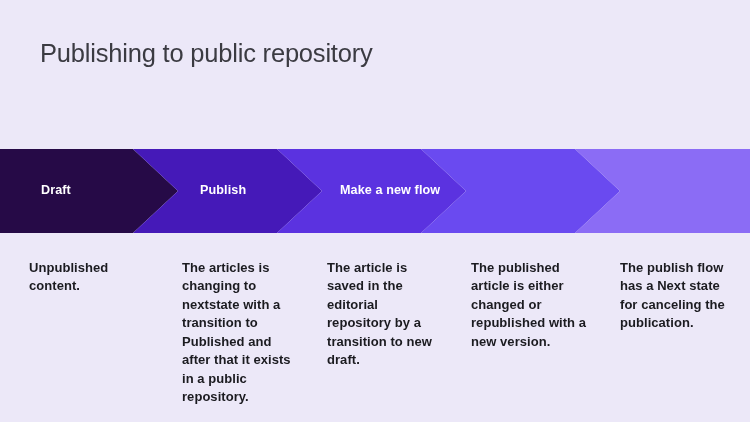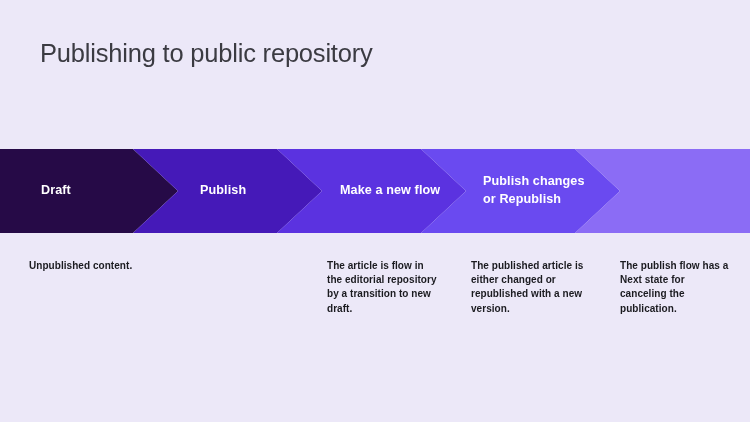--- a/index.html
+++ b/index.html
@@ -83,21 +83,21 @@
   .desc-row {
     position: absolute;
     left: 0;
     top: 259px;
     width: 750px;
     height: 160px;
   }
   .desc {
     position: absolute;
     top: 0;
-    font-size: 10px;
+    font-size: 13px;
     font-weight: bold;
     line-height: 1.42;
     color: #1b1b20;
     letter-spacing: 0.05px;
   }
   .desc.d0 { left: 29px;  width: 118px; }
   .desc.d1 { left: 182px; width: 110px; }
   .desc.d2 { left: 327px; width: 110px; }
   .desc.d3 { left: 471px; width: 120px; }
   .desc.d4 { left: 620px; width: 112px; }
@@ -116,23 +116,23 @@
       <polygon points="277,0 421,0 466,42 421,84 277,84 322,42" fill="#5b32e0"></polygon>
       <polygon points="421,0 575,0 620,42 575,84 421,84 466,42" fill="#6a4af0"></polygon>
       <polygon points="575,0 750,0 750,84 575,84 620,42" fill="#8b6cf5"></polygon>
     </svg>
   </div>
 
   <div class="chev-labels">
     <div class="chev-label c0">Draft</div>
     <div class="chev-label c1">Publish</div>
     <div class="chev-label c2">Make a new flow</div>
-    <div class="chev-label c3">Publish changes or Republish</div>
   </div>
 
   <div class="desc-row">
     <div class="desc d0">Unpublished content.</div>
-    <div class="desc d2">The article is flow in the editorial repository by a transition to new draft.</div>
+    <div class="desc d1">The articles is changing to nextstate with a transition to Published and after that it exists in a public repository.</div>
+    <div class="desc d2">The article is saved in the editorial repository by a transition to new draft.</div>
     <div class="desc d3">The published article is either changed or republished with a new version.</div>
     <div class="desc d4">The publish flow has a Next state for canceling the publication.</div>
   </div>
 
 </div>
 
 </body></html>

